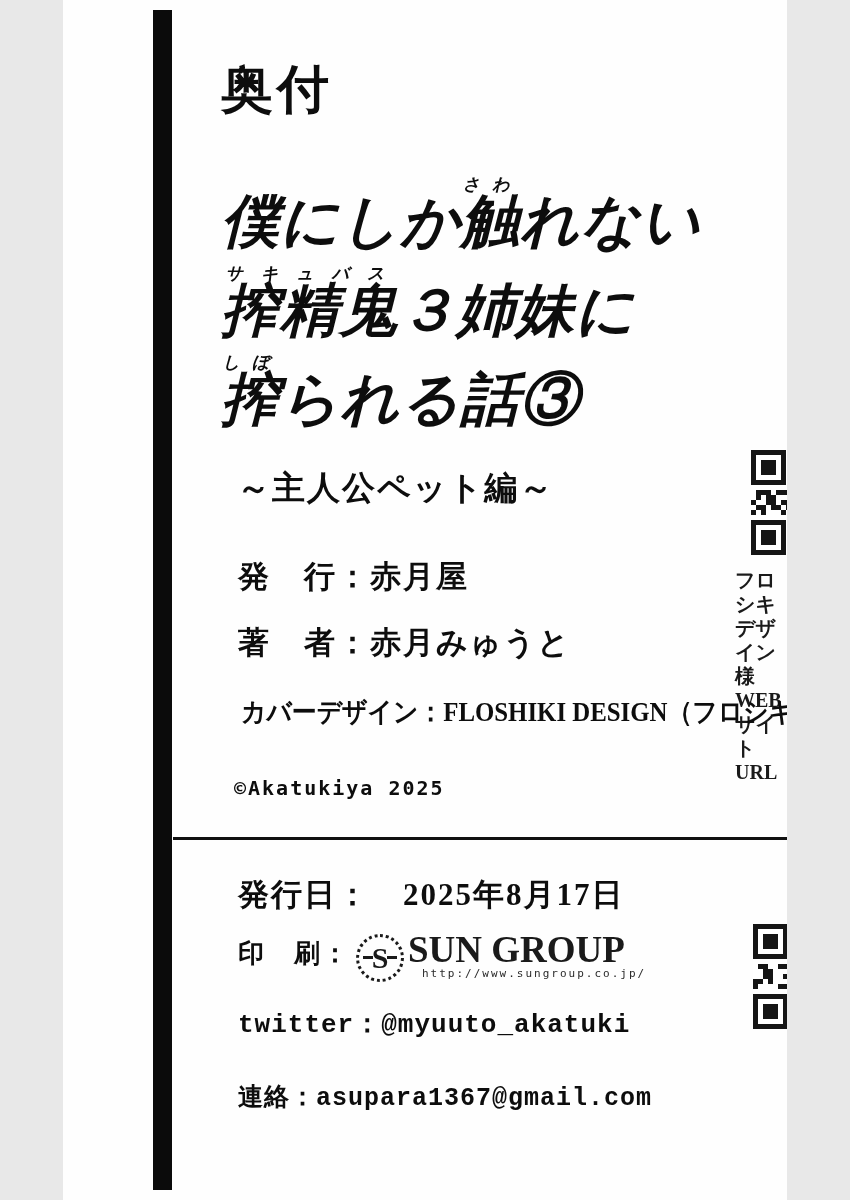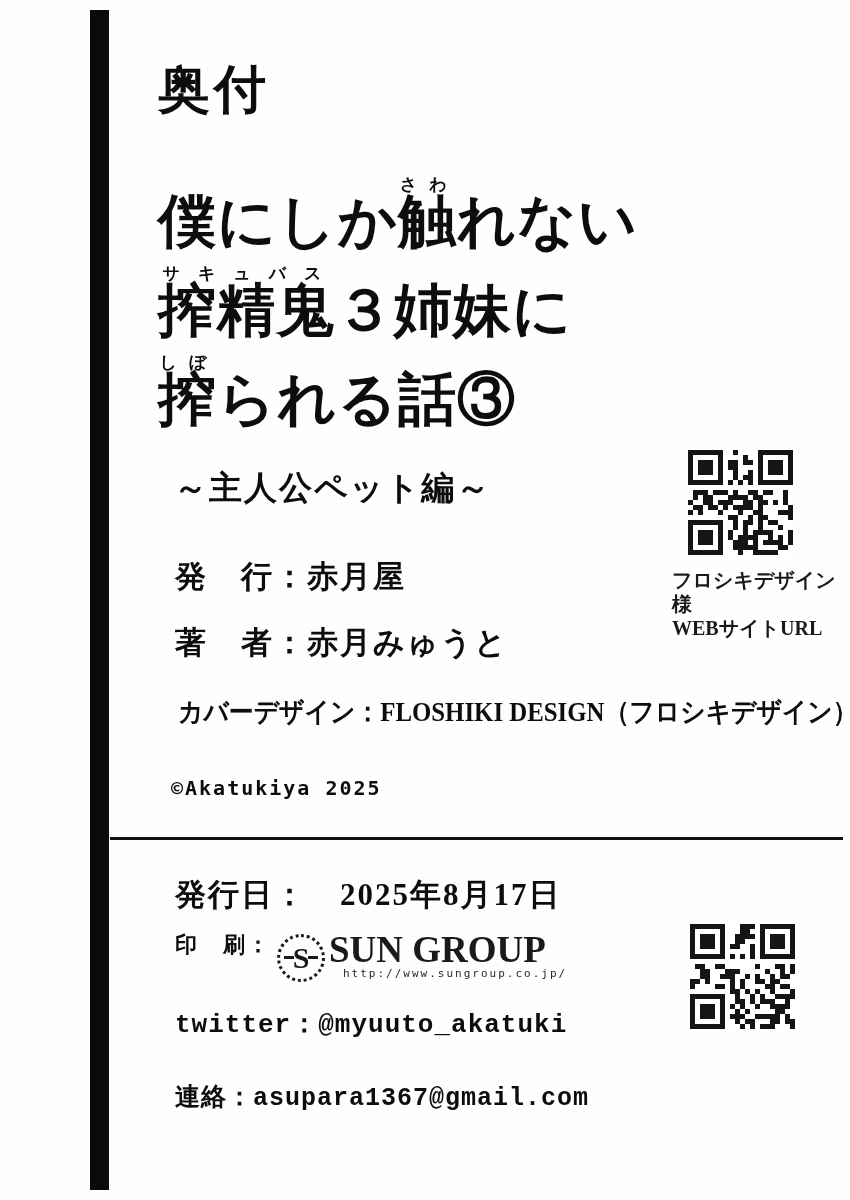--- a/index.html
+++ b/index.html
@@ -1,42 +1,42 @@
 <!DOCTYPE html>
 <html><head>
 <meta charset="utf-8">
 <style>
   html,body{margin:0;padding:0;background:#e8e8e8;}
-  .page{position:relative;width:850px;height:1200px;margin:0 auto;background:#fefefe;overflow:hidden;
+  .page{position:relative;width:724px;height:1200px;margin:0 auto;background:#fefefe;overflow:hidden;
         font-family:"Liberation Sans",sans-serif;color:#0d0d0d;}
   .abs{position:absolute;}
 
   .side-bar{left:90px;top:10px;width:19px;height:1180px;background:#0b0b0b;}
   .divider{left:110px;top:837px;width:733px;height:3px;background:#111;}
 
   .okuzuke{left:158px;top:28px;font-size:52px;font-weight:900;letter-spacing:4px;line-height:1;}
 
-  .book-title{left:158px;top:176px;font-weight:900;}
+  .book-title{left:158px;top:176px;font-weight:900;font-style:italic;}
   .title-line{font-size:58px;line-height:89px;letter-spacing:1px;white-space:nowrap;}
   ruby{ruby-position:over;}
   rt{font-size:17px;font-weight:700;letter-spacing:9px;}
   .subtitle{left:174px;top:466px;font-size:33px;font-weight:900;letter-spacing:2px;}
 
   .serif-line{font-family:"Liberation Serif",serif;font-weight:700;}
   .pub-line{left:175px;top:556px;font-size:31px;letter-spacing:2px;}
   .author-line{left:175px;top:622px;font-size:31px;letter-spacing:2px;}
   .cover-line{left:178px;top:694px;font-size:27px;transform:scaleX(0.92);transform-origin:left top;white-space:nowrap;}
 
   .copyright{left:171px;top:776px;font-family:"DejaVu Sans Mono",monospace;font-weight:700;
              font-size:20px;line-height:25px;letter-spacing:2px;}
 
   .date-line{left:175px;top:874px;font-size:31px;letter-spacing:2px;}
 
   .print-row{left:175px;top:930px;display:flex;align-items:flex-start;}
-  .print-label{font-family:"Liberation Serif",serif;font-weight:700;font-size:22px;letter-spacing:2px;}
+  .print-label{font-family:"Liberation Serif",serif;font-weight:700;font-size:26px;letter-spacing:2px;margin-top:6px;}
   .logo-circle{width:42px;height:42px;border:3px dotted #1a1a1a;border-radius:50%;margin:4px 4px 0 6px;
                display:flex;align-items:center;justify-content:center;position:relative;}
   .logo-circle:before{content:"";position:absolute;left:4px;top:19px;width:10px;height:3px;background:#1a1a1a;}
   .logo-circle:after{content:"";position:absolute;right:4px;top:19px;width:10px;height:3px;background:#1a1a1a;}
   .logo-s{font-family:"Liberation Serif",serif;font-weight:700;font-size:30px;line-height:1;color:#1a1a1a;}
   .logo-stack{display:flex;flex-direction:column;}
   .logo-name{font-family:"Liberation Serif",serif;font-weight:700;font-size:37px;line-height:40px;letter-spacing:0px;color:#1a1a1a;}
   .logo-url{font-size:11px;letter-spacing:2px;color:#2a2a2a;margin-top:-3px;padding-left:14px;font-family:"DejaVu Sans Mono",monospace;}
 
   .twitter-line{left:175px;top:1006px;font-family:"Liberation Mono",monospace;font-weight:700;

